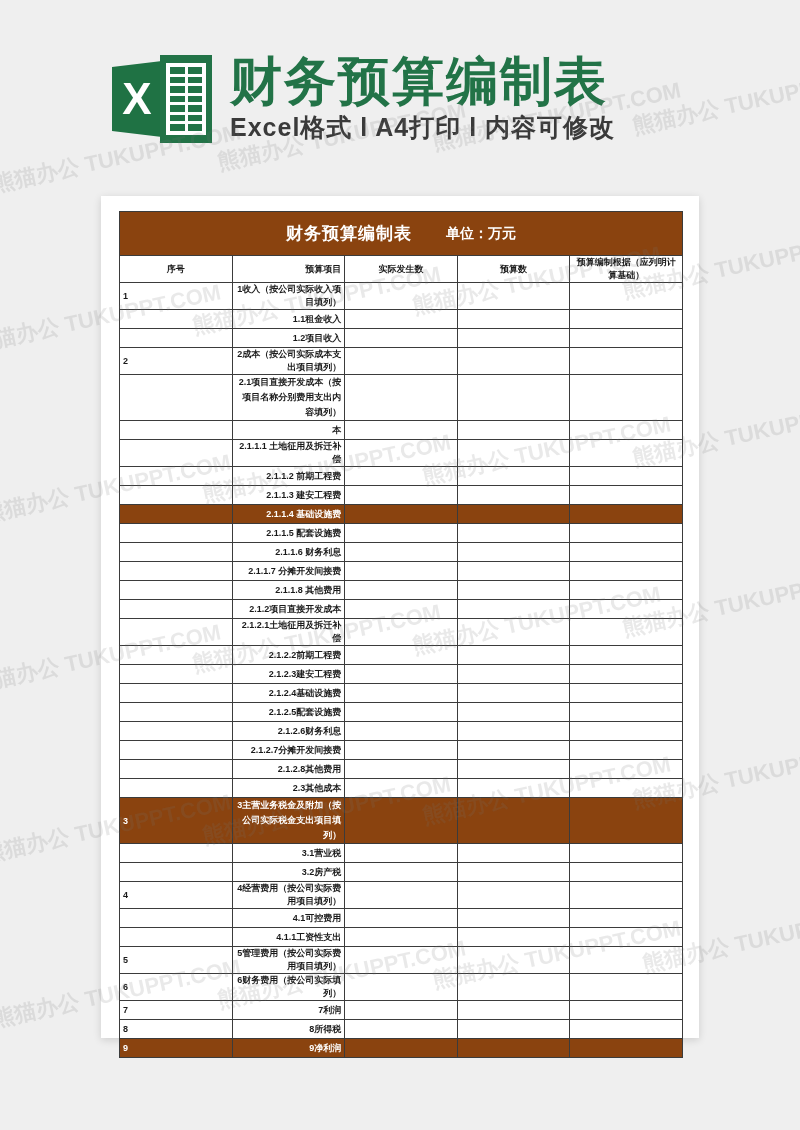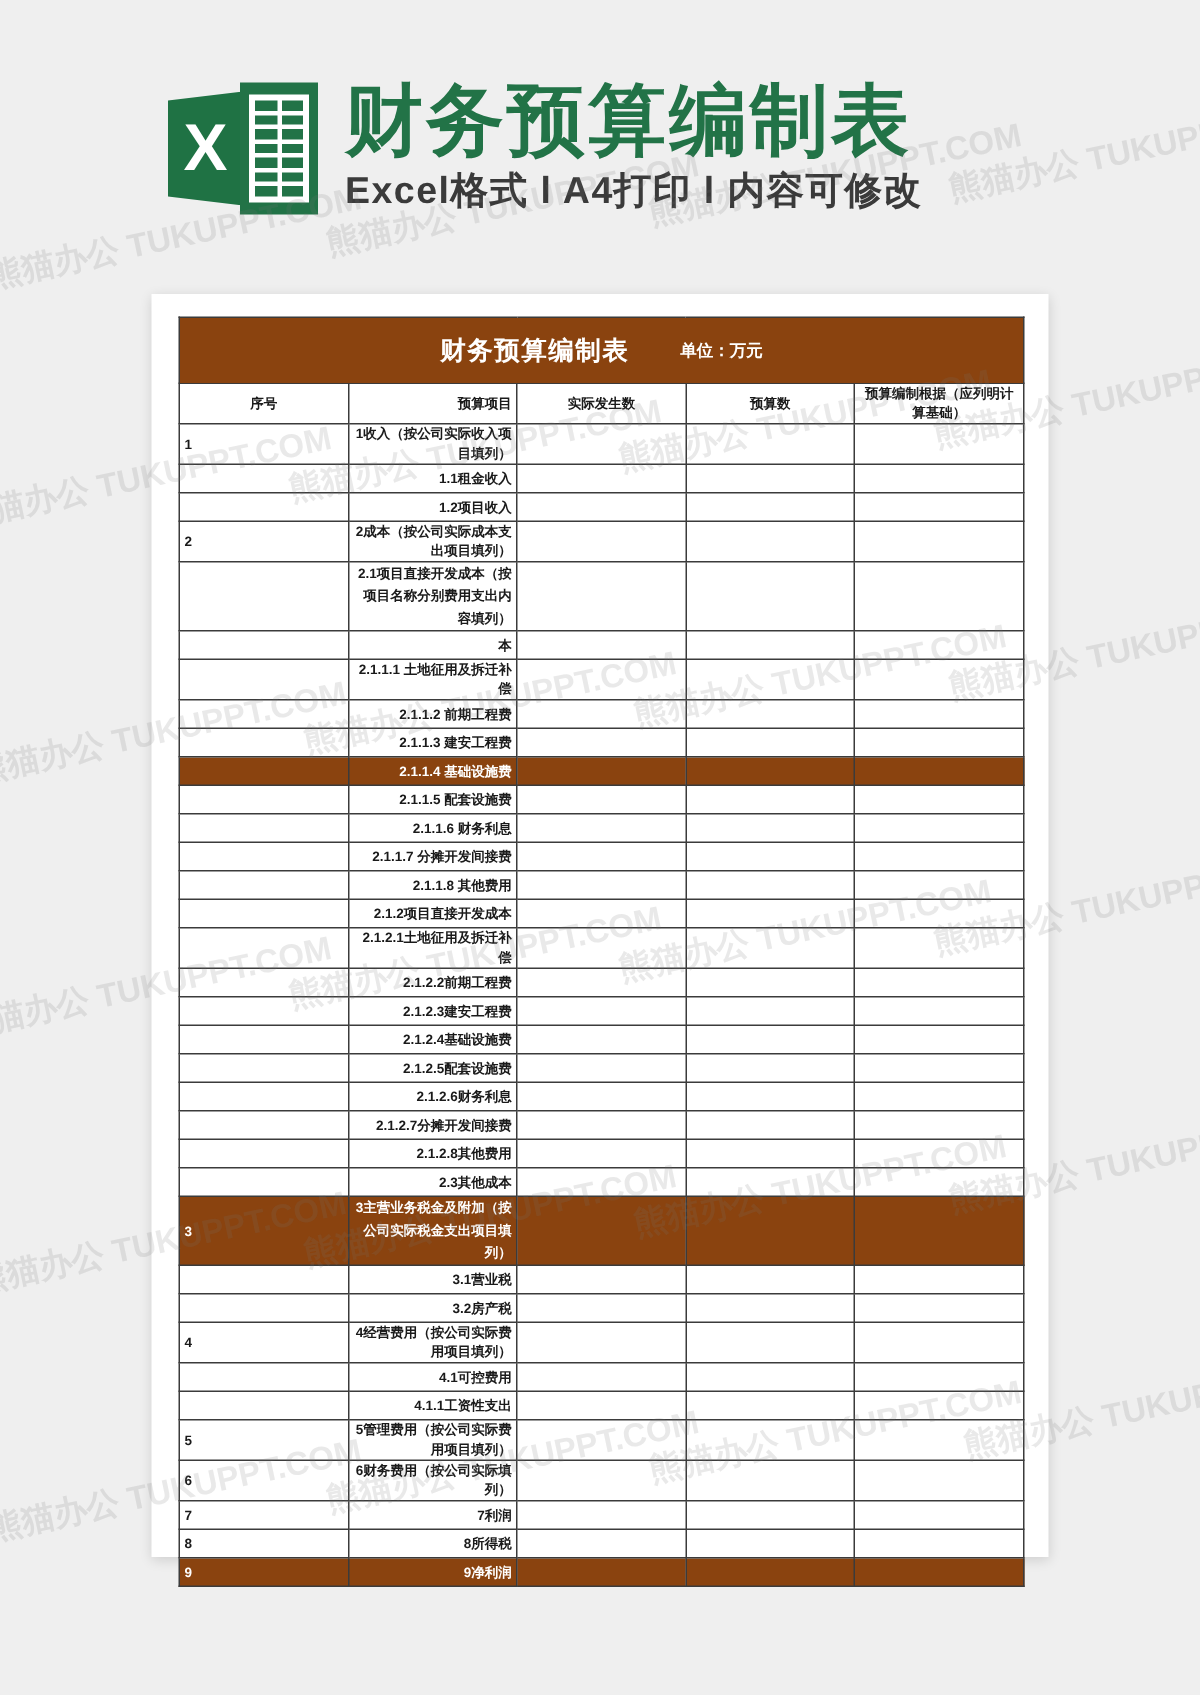--- a/index.html
+++ b/index.html
@@ -169,21 +169,21 @@
     gap: 34px;
   }
   .title-main {
     color: #ffffff;
     font-size: 17px;
     font-weight: bold;
     letter-spacing: 1px;
   }
   .title-unit {
     color: #ffffff;
-    font-size: 11px;
+    font-size: 14px;
     font-weight: bold;
   }
   .col-head td {
     text-align: center;
     height: 20px !important;
     font-size: 9px;
     font-weight: bold;
   }
   td.c-no { width: 32px; }
   td.c-item { text-align: right; width: 212px; }

